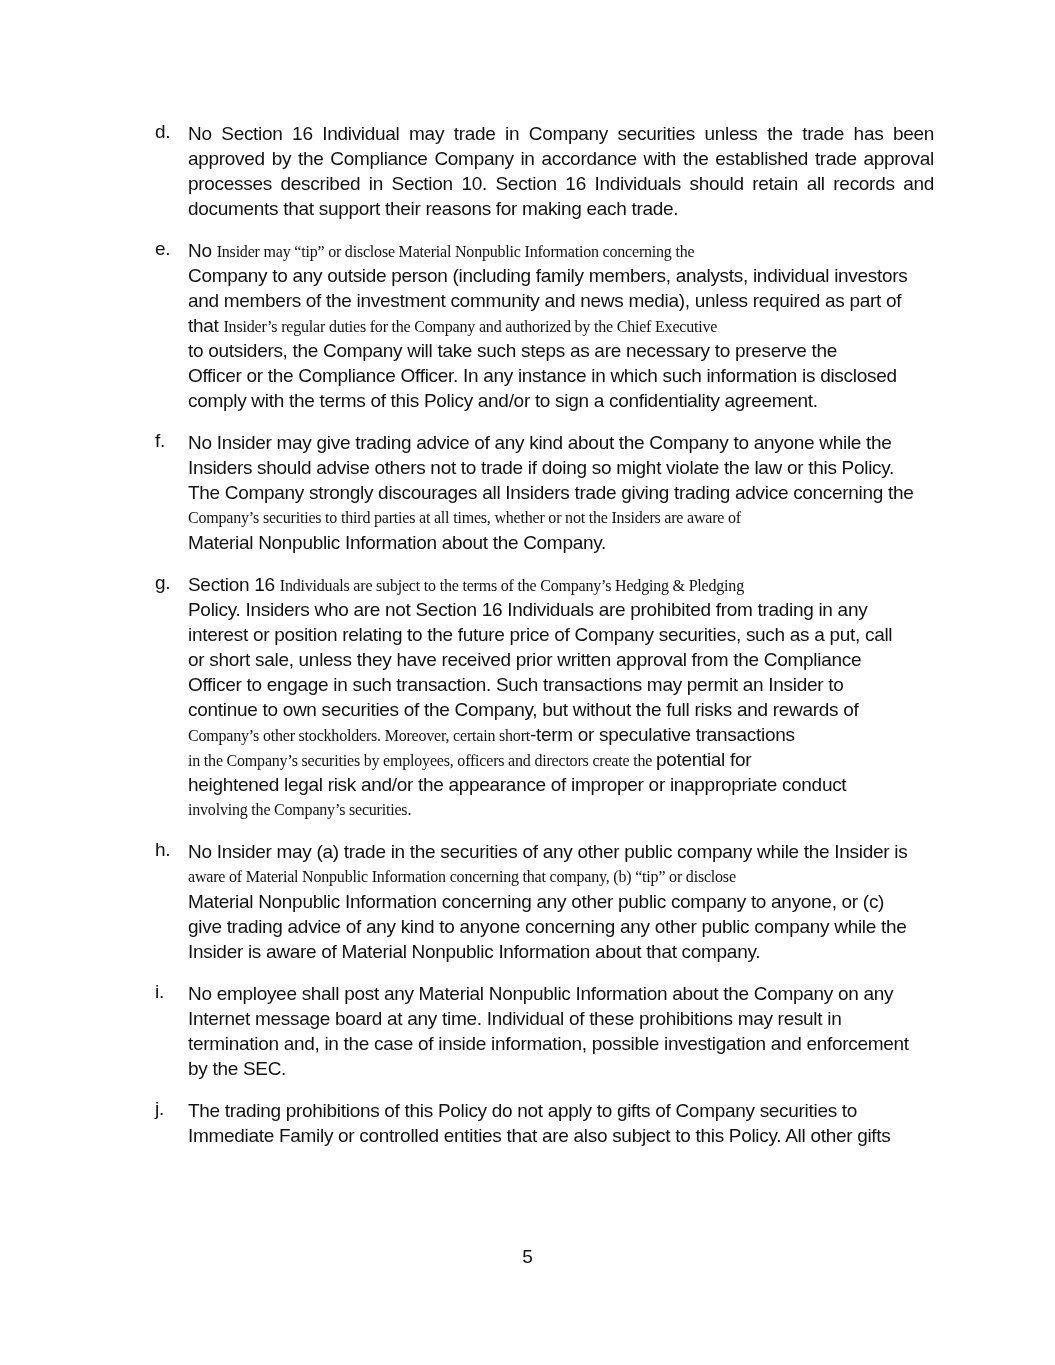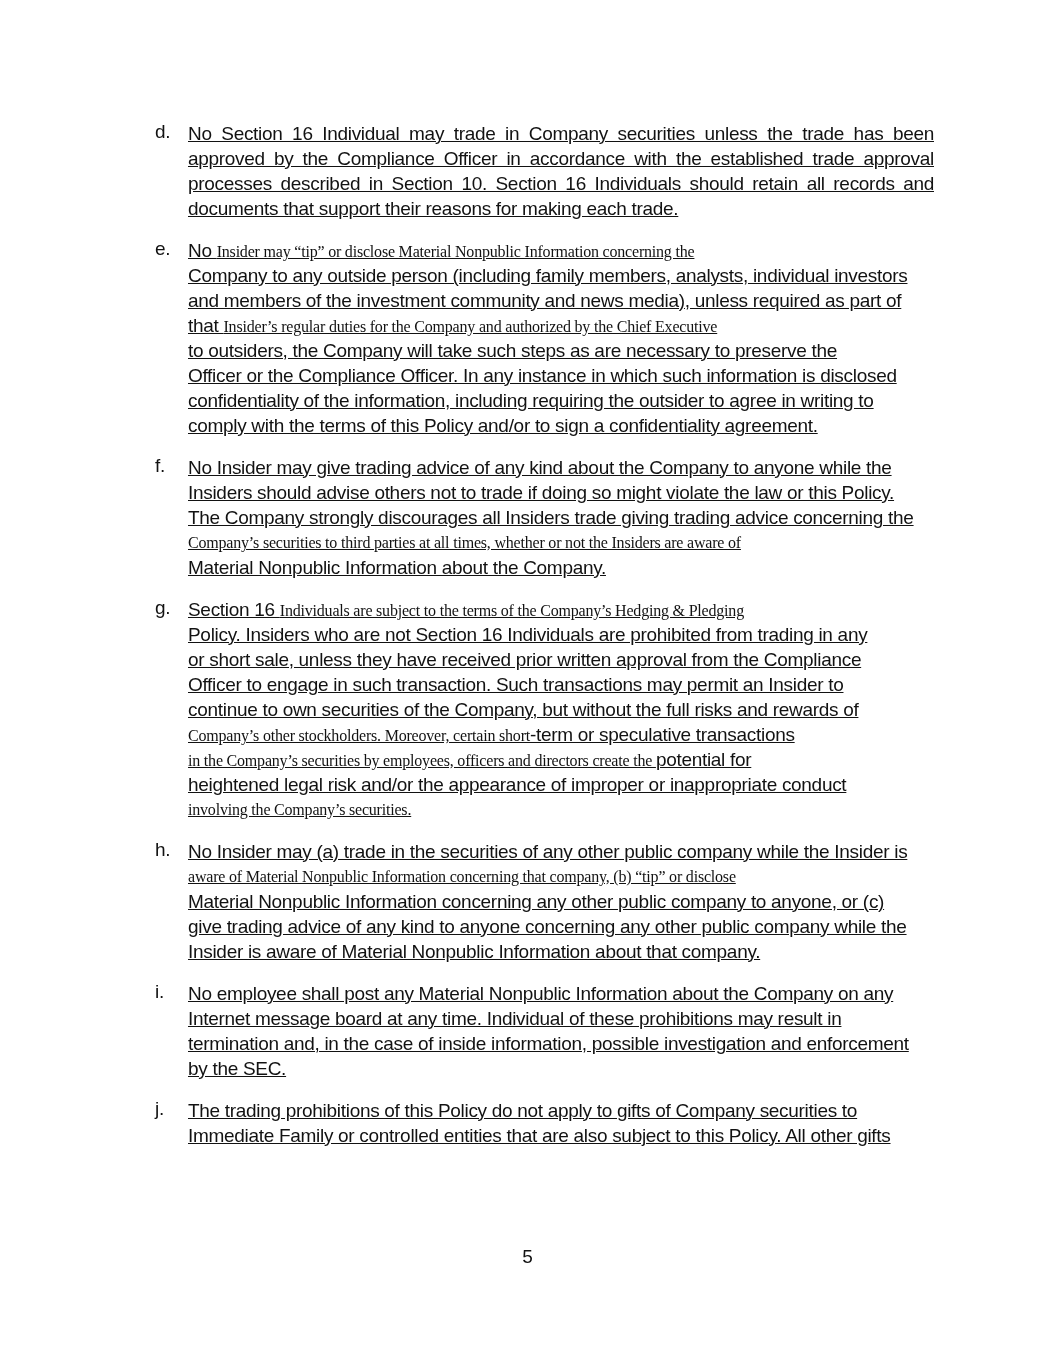--- a/index.html
+++ b/index.html
@@ -25,21 +25,20 @@
     display: flex;
     margin-bottom: 17px;
   }
   .item-label {
     flex: 0 0 33px;
     width: 33px;
   }
   .item-lines {
     flex: 1 1 auto;
     width: 746px;
-    text-decoration: underline;
   }
   .line {
     height: 25px;
     line-height: 25px;
     white-space: normal;
   }
   .line.just {
     text-align: justify;
     text-align-last: justify;
   }
@@ -66,53 +65,53 @@
 </style>
 </head>
 <body>
 
 <div class="page">
   <main class="content">
       <div class="item">
         <div class="item-label sans">d.</div>
         <div class="item-lines">
           <div class="line just"><span class="sans">No Section 16 Individual may trade in Company securities unless the trade has been</span></div>
-          <div class="line just"><span class="sans">approved by the Compliance Officer in accordance with the established trade approval</span></div>
+          <div class="line just"><span class="sans">approved by the Compliance Company in accordance with the established trade approval</span></div>
           <div class="line just"><span class="sans">processes described in Section 10. Section 16 Individuals should retain all records and</span></div>
           <div class="line"><span class="sans">documents that support their reasons for making each trade.</span></div>
         </div>
       </div>
       <div class="item">
         <div class="item-label sans">e.</div>
         <div class="item-lines">
           <div class="line"><span class="sans">No </span><span class="serif">Insider may “tip” or disclose Material Nonpublic Information concerning the</span></div>
           <div class="line"><span class="sans">Company to any outside person (including family members, analysts, individual investors</span></div>
           <div class="line"><span class="sans">and members of the investment community and news media), unless required as part of</span></div>
           <div class="line"><span class="sans">that </span><span class="serif">Insider’s regular duties for the Company and authorized by the Chief Executive</span></div>
           <div class="line"><span class="sans">to outsiders, the Company will take such steps as are necessary to preserve the</span></div>
           <div class="line"><span class="sans">Officer or the Compliance Officer. In any instance in which such information is disclosed</span></div>
-          <div class="line"><span class="sans">confidentiality of the information, including requiring the outsider to agree in writing to</span></div>
           <div class="line"><span class="sans">comply with the terms of this Policy and/or to sign a confidentiality agreement.</span></div>
         </div>
       </div>
       <div class="item">
         <div class="item-label sans">f.</div>
         <div class="item-lines">
           <div class="line"><span class="sans">No Insider may give trading advice of any kind about the Company to anyone while the</span></div>
           <div class="line"><span class="sans">Insiders should advise others not to trade if doing so might violate the law or this Policy.</span></div>
           <div class="line"><span class="sans">The Company strongly discourages all Insiders trade giving trading advice concerning the</span></div>
           <div class="line"><span class="serif">Company’s securities to third parties at all times, whether or not the Insiders are aware of</span></div>
           <div class="line"><span class="sans">Material Nonpublic Information about the Company.</span></div>
         </div>
       </div>
       <div class="item">
         <div class="item-label sans">g.</div>
         <div class="item-lines">
           <div class="line"><span class="sans">Section 16 </span><span class="serif">Individuals are subject to the terms of the Company’s Hedging &amp; Pledging</span></div>
           <div class="line"><span class="sans">Policy. Insiders who are not Section 16 Individuals are prohibited from trading in any</span></div>
+          <div class="line"><span class="sans">interest or position relating to the future price of Company securities, such as a put, call</span></div>
           <div class="line"><span class="sans">or short sale, unless they have received prior written approval from the Compliance</span></div>
           <div class="line"><span class="sans">Officer to engage in such transaction. Such transactions may permit an Insider to</span></div>
           <div class="line"><span class="sans">continue to own securities of the Company, but without the full risks and rewards of</span></div>
           <div class="line"><span class="serif">Company’s other stockholders.  Moreover, certain short</span><span class="sans">-term or speculative transactions</span></div>
           <div class="line"><span class="serif">in the Company’s securities by employees, officers and directors create the </span><span class="sans">potential for</span></div>
           <div class="line"><span class="sans">heightened legal risk and/or the appearance of improper or inappropriate conduct</span></div>
           <div class="line"><span class="serif">involving the Company’s securities.</span></div>
         </div>
       </div>
       <div class="item">

